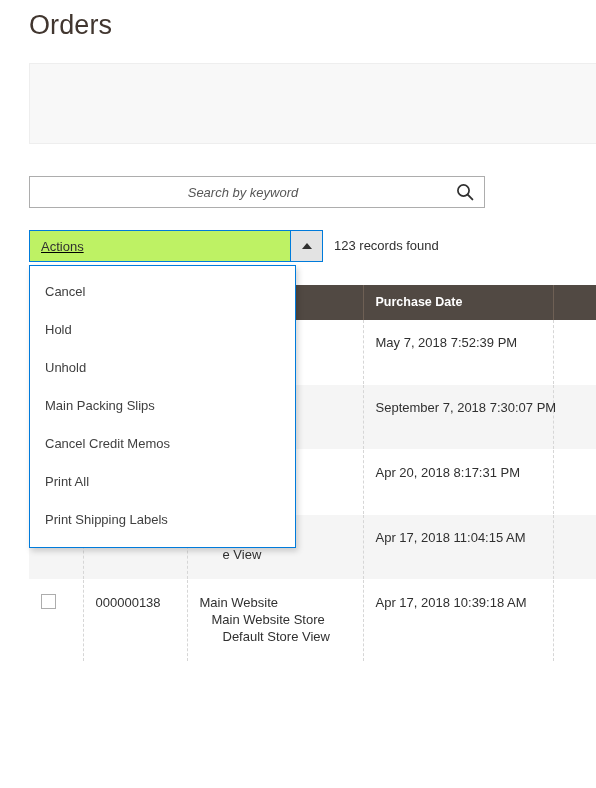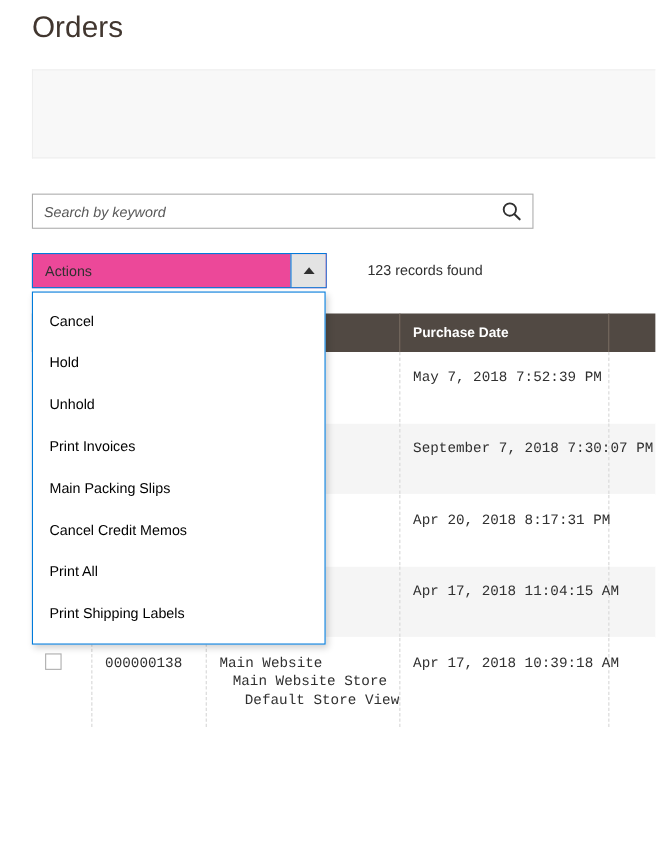--- a/index.html
+++ b/index.html
@@ -42,43 +42,45 @@
     background: #fff;
   }
   .search-input {
     width: 100%; height: 100%;
     border: 0; outline: none;
     padding: 0 38px 0 10px;
     font-family: "Liberation Sans", sans-serif;
     font-size: 13px;
     color: #303030;
     background: transparent;
+    text-align: center;
   }
   .search-input::placeholder {
     color: #575757;
     font-style: italic;
     opacity: 1;
   }
   .search-icon-btn {
     position: absolute;
     right: 2px; top: 0;
     width: 34px; height: 30px;
     display: flex; align-items: center; justify-content: center;
     background: transparent; border: 0; cursor: pointer;
   }
 
   
   .actions-select {
     position: absolute;
     left: 29px; top: 230px;
-    width: 268px; height: 32px;
+    width: 294px; height: 32px;
     border: 1px solid #007bdb;
-    background: #ec4899;
+    background: #bef264;
     display: flex;
     z-index: 40;
+    text-decoration: underline;
   }
   .actions-label {
     flex: 1;
     display: flex; align-items: center;
     padding-left: 11px;
     font-size: 13px;
     color: #303030;
   }
   .actions-toggle {
     width: 32px;
@@ -103,21 +105,21 @@
     background: #ffffff;
     border: 1px solid #007bdb;
     box-shadow: 2px 3px 6px rgba(0,0,0,0.18);
     padding: 7px 0 8px 0;
     z-index: 35;
   }
   .menu-item {
     display: block;
     padding: 6px 24px 6px 15px;
     font-size: 13px;
-    color: #000000;
+    color: #404040;
     line-height: 26px;
     cursor: pointer;
     white-space: nowrap;
   }
 
   
   .records-found {
     position: absolute;
     left: 334px; top: 238px;
     font-size: 13px;
@@ -147,21 +149,20 @@
   .grid th:last-child { border-right: none; }
   .grid td {
     font-size: 13px;
     color: #303030;
     vertical-align: top;
     padding: 14px 12px 16px 12px;
     border-right: 1px dashed #d6d6d6;
     border-bottom: 1px solid #ffffff;
     line-height: 17px;
     white-space: nowrap;
-    font-family: Liberation Mono, monospace;
   }
   .grid td:last-child { border-right: none; }
   .grid tbody tr:nth-child(odd)  td { background: #ffffff; }
   .grid tbody tr:nth-child(even) td { background: #f5f5f5; }
 
   .col-cb   { width: 54px; }
   .col-id   { width: 104px; }
   .col-site { width: 176px; }
   .col-date { width: 190px; }
   .col-tail { width: 43px; }
@@ -288,21 +289,20 @@
     <span class="actions-label">Actions</span>
     <button class="actions-toggle">
       <span class="caret-up"></span>
     </button>
   </div>
 
   <div class="actions-menu">
     <span class="menu-item">Cancel</span>
     <span class="menu-item">Hold</span>
     <span class="menu-item">Unhold</span>
-    <span class="menu-item">Print Invoices</span>
     <span class="menu-item">Main Packing Slips</span>
     <span class="menu-item">Cancel Credit Memos</span>
     <span class="menu-item">Print All</span>
     <span class="menu-item">Print Shipping Labels</span>
   </div>
 
   <div class="bottom-fade"></div>
 </div>
 
 </body></html>

